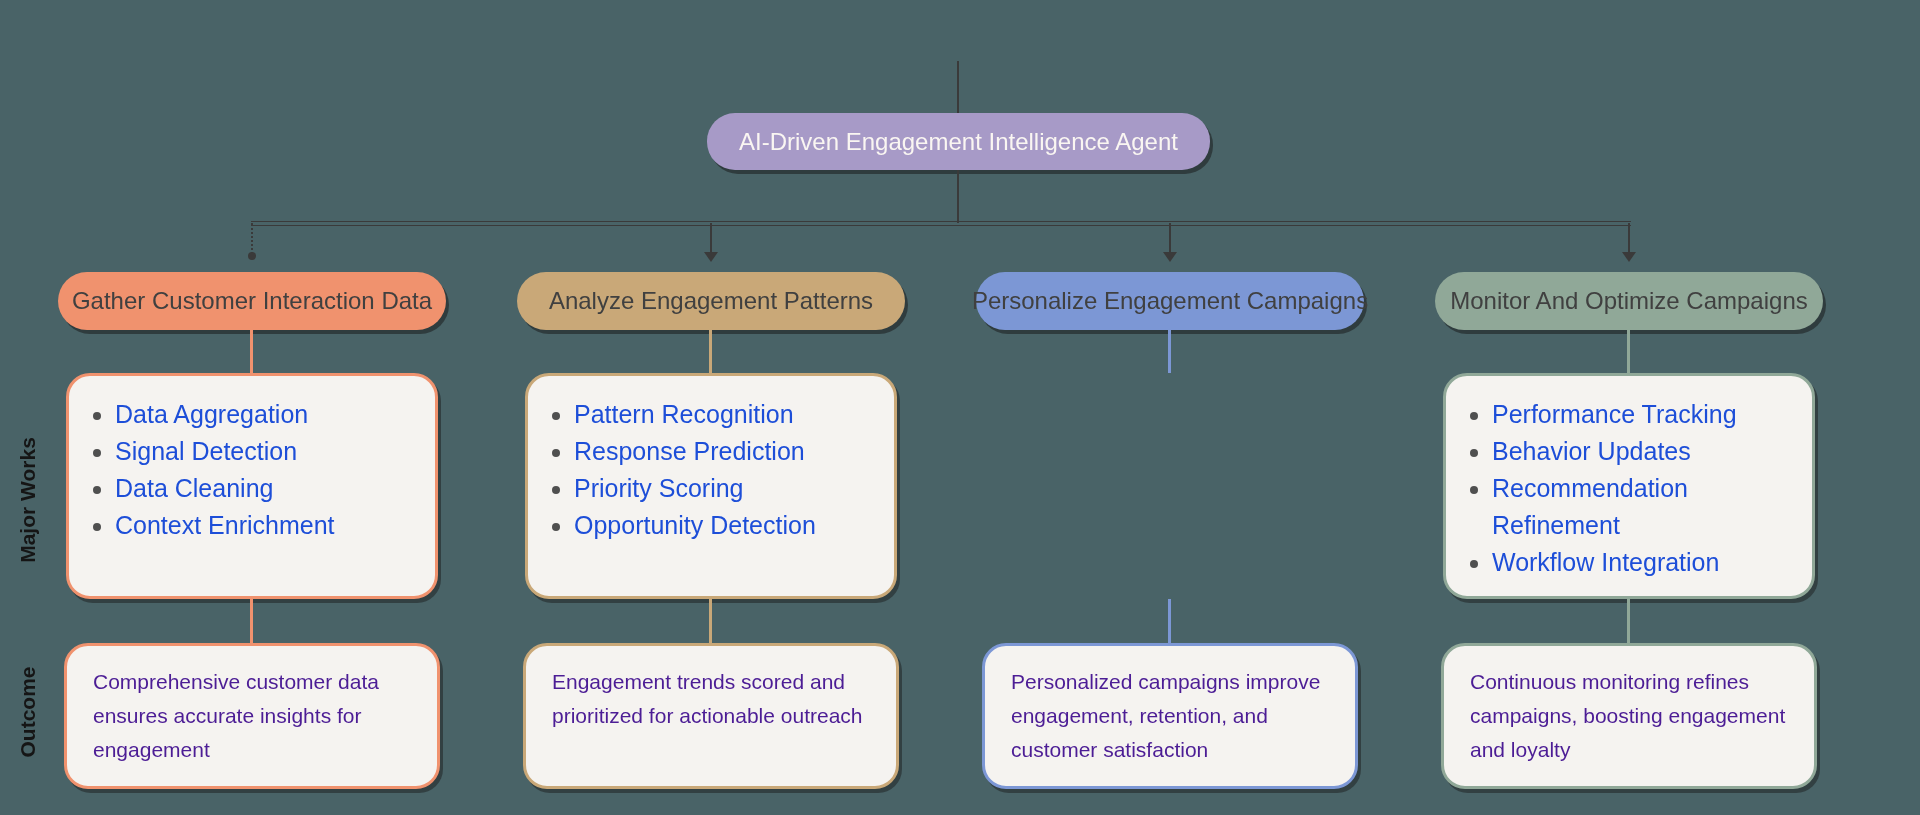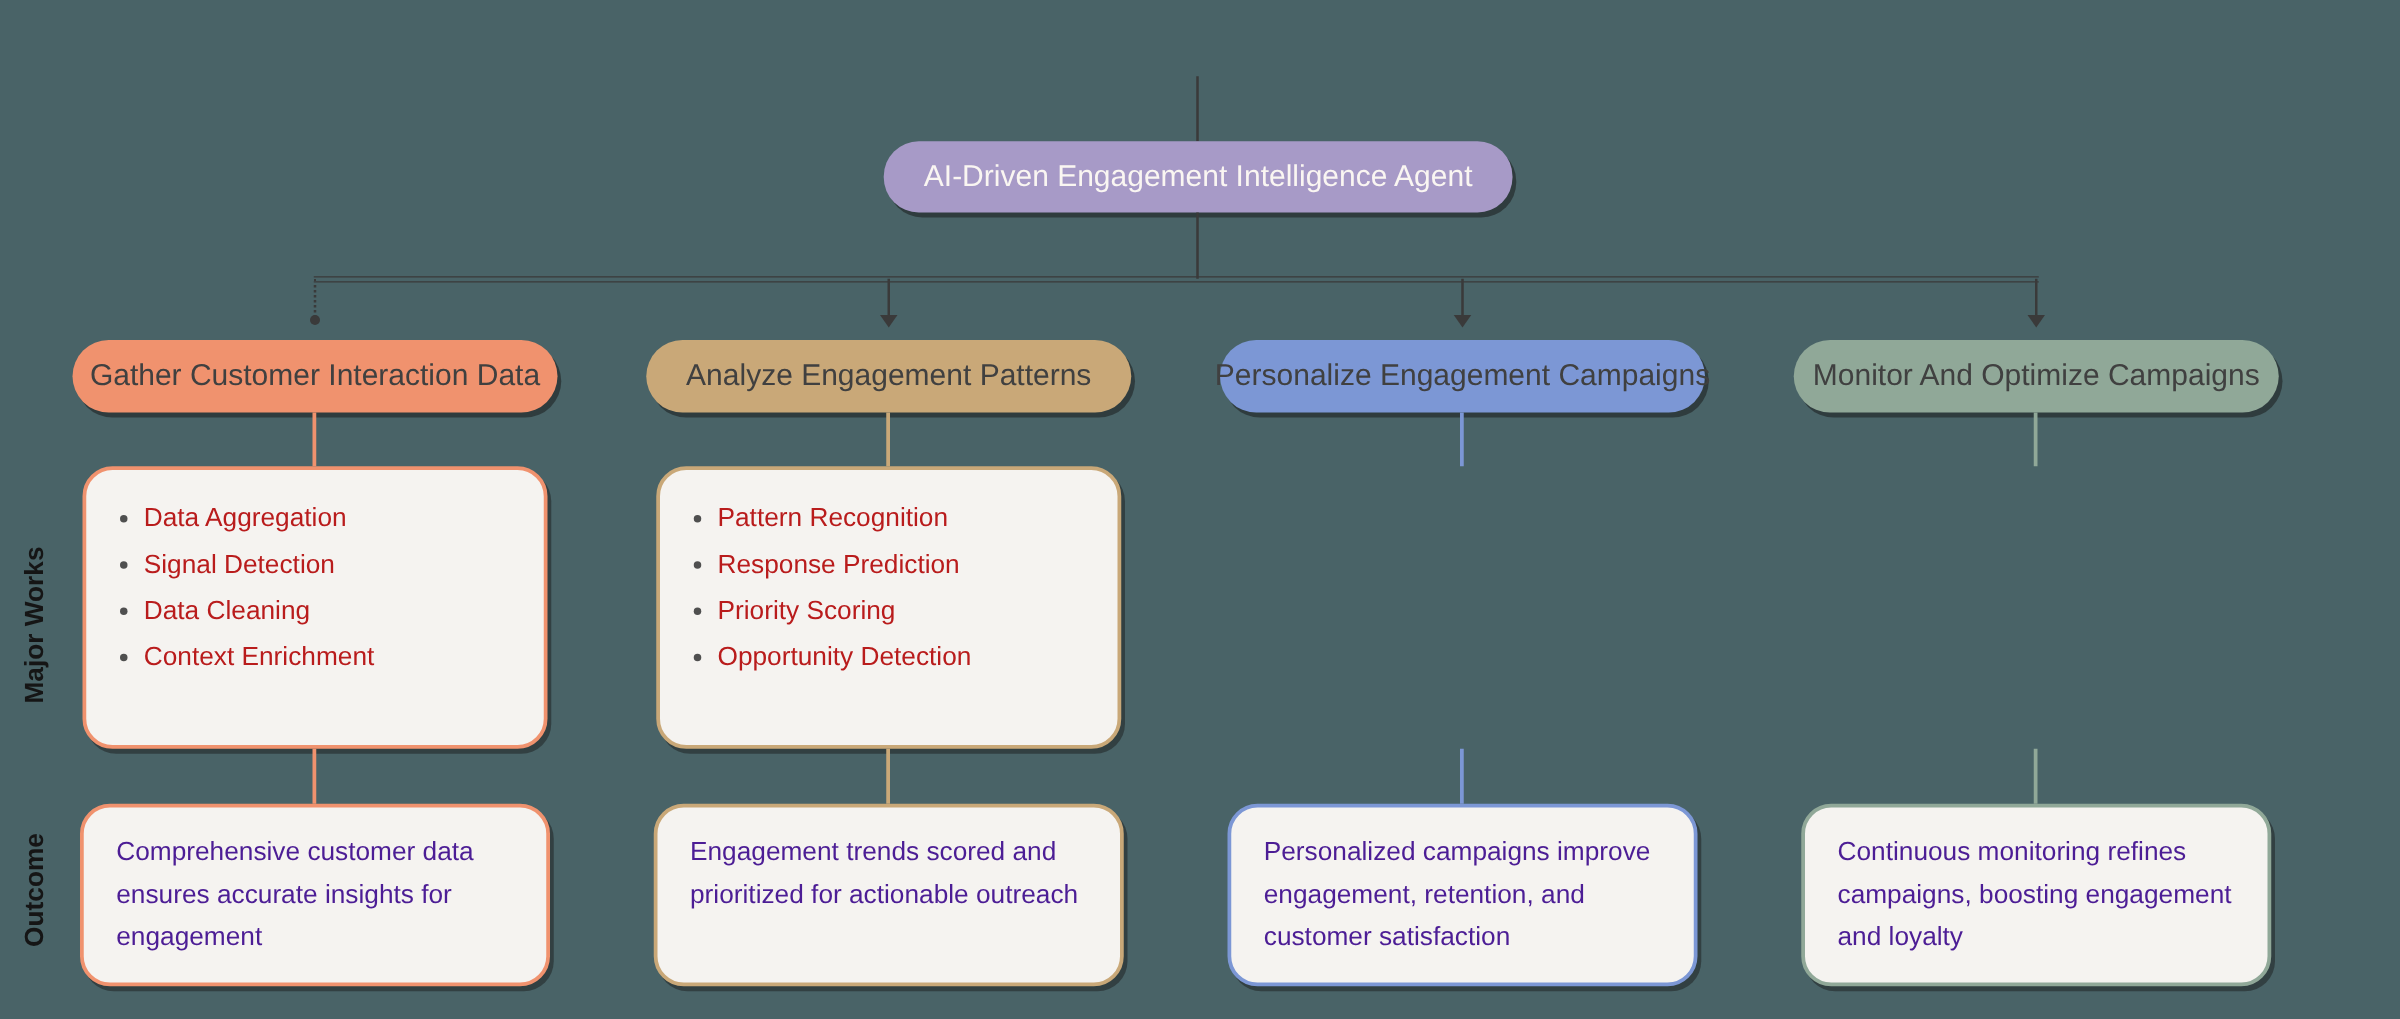--- a/index.html
+++ b/index.html
@@ -75,21 +75,21 @@
     position:absolute;left:8px;top:373px;width:372px;height:226px;
     box-sizing:border-box;
     border:3px solid var(--a,#999);border-radius:24px;
     background:#F5F3F0;
     box-shadow:3px 4px 0 rgba(22,22,22,.45);
   }
   .works ul{
     margin:20px 0 0 0;padding:0 0 0 46px;
   }
   .works li{
-    font-size:21px;line-height:37px;color:#b91c1c;
+    font-size:25px;line-height:37px;color:#1d4ed8;
   }
   .works li::marker{color:#4F4F4F;}
   .outcome{
     position:absolute;left:6px;top:643px;width:376px;height:146px;
     box-sizing:border-box;
     border:3px solid var(--a,#999);border-radius:24px;
     background:#F5F3F0;
     box-shadow:3px 4px 0 rgba(22,22,22,.45);
     padding:19px 24px 0 26px;
     font-size:21px;line-height:34px;color:#4c1d95;
@@ -162,17 +162,25 @@
     <div class="vconn c2"></div>
     <div class="outcome">Personalized campaigns improve engagement, retention, and customer satisfaction</div>
   </div>
 
   <div class="col" style="left: 1435px; --a: #90A898;">
     <div class="step-label">Step 4</div>
     <div class="branch-drop solid"></div>
     <div class="branch-arrow"></div>
     <div class="head">Monitor And Optimize Campaigns</div>
     <div class="vconn c1"></div>
+    <div class="works">
+      <ul>
+        <li>Performance Tracking</li>
+        <li>Behavior Updates</li>
+        <li>Recommendation Refinement</li>
+        <li>Workflow Integration</li>
+      </ul>
+    </div>
     <div class="vconn c2"></div>
     <div class="outcome">Continuous monitoring refines campaigns, boosting engagement and loyalty</div>
   </div>
 
 </div>
 
 </body></html>

